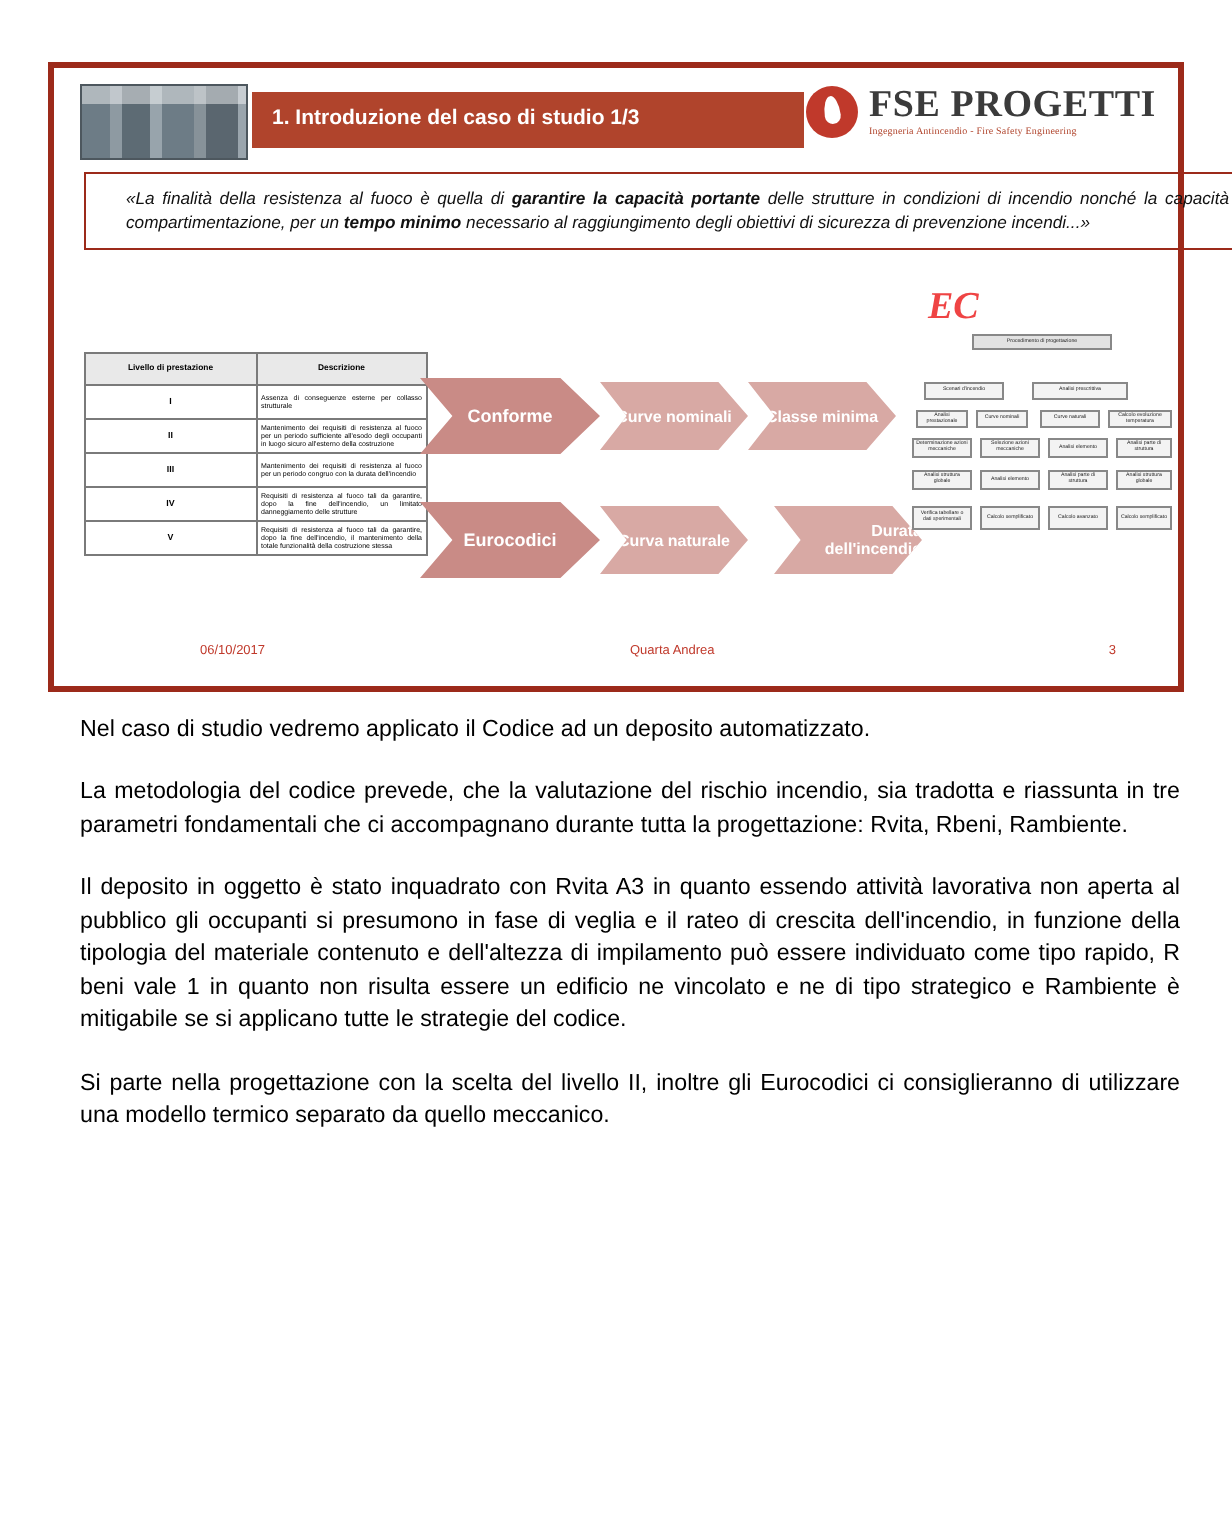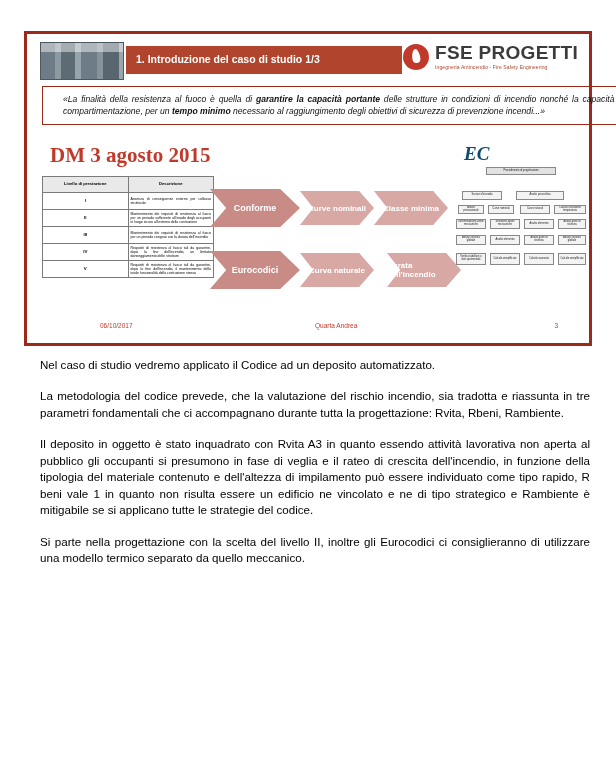--- a/index.html
+++ b/index.html
@@ -83,20 +83,21 @@
     background: rgba(255,255,255,0.45);
   }
   
   .logo-wrap {
     position: absolute;
     right: 6px;
     top: 4px;
     display: flex;
     align-items: center;
     gap: 6px;
+    font-family: Liberation Serif, serif;
   }
   .logo-flame {
     width: 26px;
     height: 26px;
     border-radius: 50%;
     background: #c0392b;
     position: relative;
   }
   .logo-flame::after {
     content: "";
@@ -148,21 +149,21 @@
     color: #c0392b;
     font-family: "Liberation Serif", serif;
   }
   .ec-title {
     position: absolute;
     left: 432px;
     top: 104px;
     font-size: 19px;
     font-weight: bold;
     font-style: italic;
-    color: #0c4a6e;
+    color: #ef4444;
     font-family: "Liberation Serif", serif;
   }
 
   
   .levels-table {
     position: absolute;
     left: 10px;
     top: 137px;
     width: 172px;
     border-collapse: collapse;
@@ -195,21 +196,21 @@
 
   
   .arrow {
     position: absolute;
     color: #ffffff;
     font-size: 9px;
     font-weight: bold;
     display: flex;
     align-items: center;
     justify-content: center;
-    text-align: left;
+    text-align: right;
     background: #c98b86;
   }
   .arrow.big {
     width: 90px;
     height: 38px;
     clip-path: polygon(0 0, 78% 0, 100% 50%, 78% 100%, 0 100%, 18% 50%);
   }
   .arrow.mid {
     width: 74px;
     height: 34px;
@@ -295,21 +296,20 @@
           <div class="logo-text-main">FSE PROGETTI</div>
           <div class="logo-text-sub">Ingegneria Antincendio  -  Fire Safety Engineering</div>
         </div>
       </div>
     </div>
 
     <div class="quote-box">
       <span>«La finalità della resistenza al fuoco è quella di <b>garantire la capacità portante</b> delle strutture in condizioni di incendio nonché la capacità di compartimentazione, per un <b>tempo minimo</b> necessario al raggiungimento degli obiettivi di sicurezza di prevenzione incendi...»</span>
     </div>
 
-    <div class="dm-title">DM 3 agosto 2015</div>
     <div class="ec-title">EC</div>
 
     <table class="levels-table">
       <thead>
         <tr>
           <th>Livello di prestazione</th>
           <th>Descrizione</th>
         </tr>
       </thead>
       <tbody id="levels-body">

